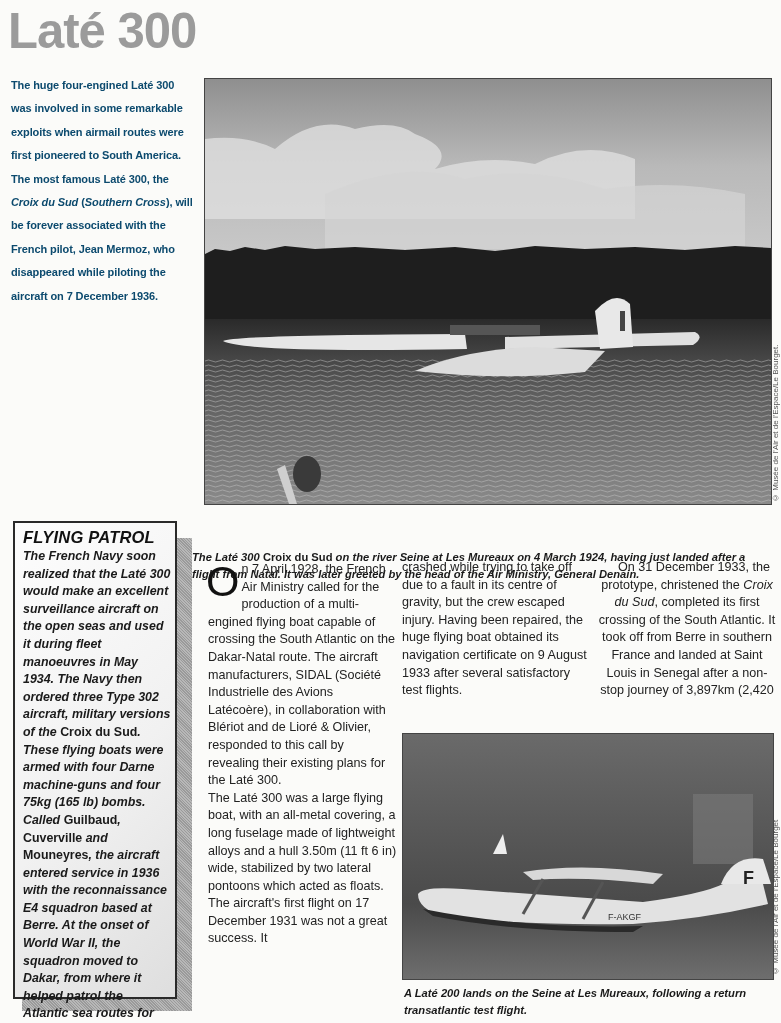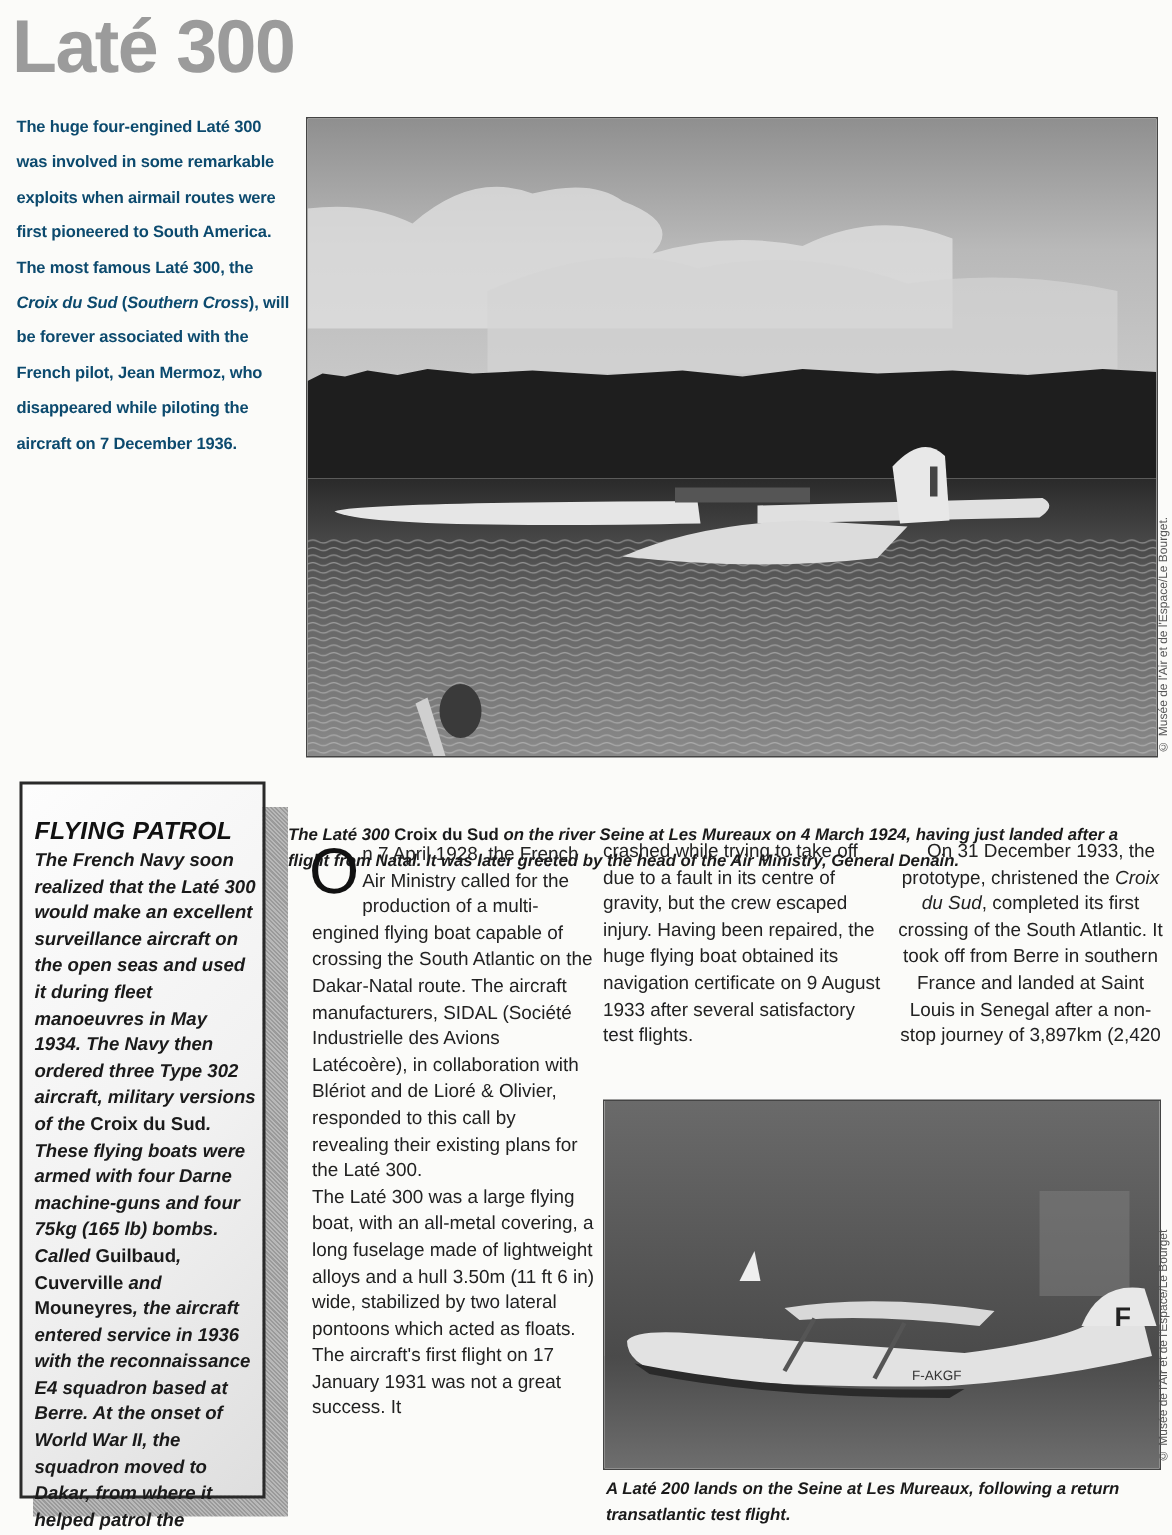--- a/index.html
+++ b/index.html
@@ -48,21 +48,21 @@
 
   
   .box-shadow {
     position: absolute; left: 22px; top: 538px; width: 170px; height: 473px;
     background: repeating-linear-gradient(45deg, #9a9a9a 0 1px, #b8b8b8 1px 2px);
   }
   .box {
     position: absolute; left: 13px; top: 521px; width: 164px; height: 478px;
     background: linear-gradient(135deg, #fdfdfd 0%, #f1f1f1 55%, #dedede 100%);
     border: 2px solid #2a2a2a;
-    padding: 22px 4px 0 8px; box-sizing: border-box;
+    padding: 5px 4px 0 8px; box-sizing: border-box;
   }
   .box h3 {
     margin: 0 0 2px 0; font-weight: 900; font-style: italic;
     font-size: 16.5px; letter-spacing: 0.2px; color: #111; line-height: 18px;
   }
   .box p {
     margin: 0; font-weight: bold; font-style: italic;
     font-size: 12.4px; line-height: 17.6px; color: #1a1a1a;
   }
   .box .up { font-style: normal; }
@@ -134,21 +134,21 @@
 <div class="caption caption1"><span>The Laté 300 </span><span style="font-style:normal">Croix du Sud</span><span> on the river Seine at Les Mureaux on 4 March 1924, having just landed after a flight from Natal. It was later greeted by the head of the Air Ministry, General Denain.</span></div>
 
 <div class="box-shadow"></div>
 <div class="box">
   <h3>FLYING PATROL</h3>
   <p><span>The French Navy soon realized that the Laté 300 would make an excellent surveillance aircraft on the open seas and used it during fleet manoeuvres in May 1934. The Navy then ordered three Type 302 aircraft, military versions of the </span><span class="up">Croix du Sud</span><span>. These flying boats were armed with four Darne machine-guns and four 75kg (165 lb) bombs. Called </span><span class="up">Guilbaud</span><span>, </span><span class="up">Cuverville</span><span> and </span><span class="up">Mouneyres</span><span>, the aircraft entered service in 1936 with the reconnaissance E4 squadron based at Berre. At the onset of World War II, the squadron moved to Dakar, from where it helped patrol the Atlantic sea routes for the Allies.</span></p>
 </div>
 
 <div class="col col1">
   <p><span class="dropcap">O</span><span>n 7 April 1928, the French Air Ministry called for the production of a multi-engined flying boat capable of crossing the South Atlantic on the Dakar-Natal route. The aircraft manufacturers, SIDAL (Société Industrielle des Avions Latécoère), in collaboration with Blériot and de Lioré &amp; Olivier, responded to this call by revealing their existing plans for the Laté 300.</span></p>
-  <p>The Laté 300 was a large flying boat, with an all-metal covering, a long fuselage made of lightweight alloys and a hull 3.50m (11 ft 6 in) wide, stabilized by two lateral pontoons which acted as floats. The aircraft's first flight on 17 January 1931 was not a great success. It</p>
+  <p>The Laté 300 was a large flying boat, with an all-metal covering, a long fuselage made of lightweight alloys and a hull 3.50m (11 ft 6 in) wide, stabilized by two lateral pontoons which acted as floats. The aircraft's first flight on 17 December 1931 was not a great success. It</p>
 </div>
 
 <div class="col col2">
   <p>crashed while trying to take off due to a fault in its centre of gravity, but the crew escaped injury. Having been repaired, the huge flying boat obtained its navigation certificate on 9 August 1933 after several satisfactory test flights.</p>
 </div>
 
 <div class="col col3">
   <p class="indent"><span>On 31 December 1933, the prototype, christened the </span><i>Croix du Sud</i><span>, completed its first crossing of the South Atlantic. It took off from Berre in southern France and landed at Saint Louis in Senegal after a non-stop journey of 3,897km (2,420</span></p>
 </div>
 

